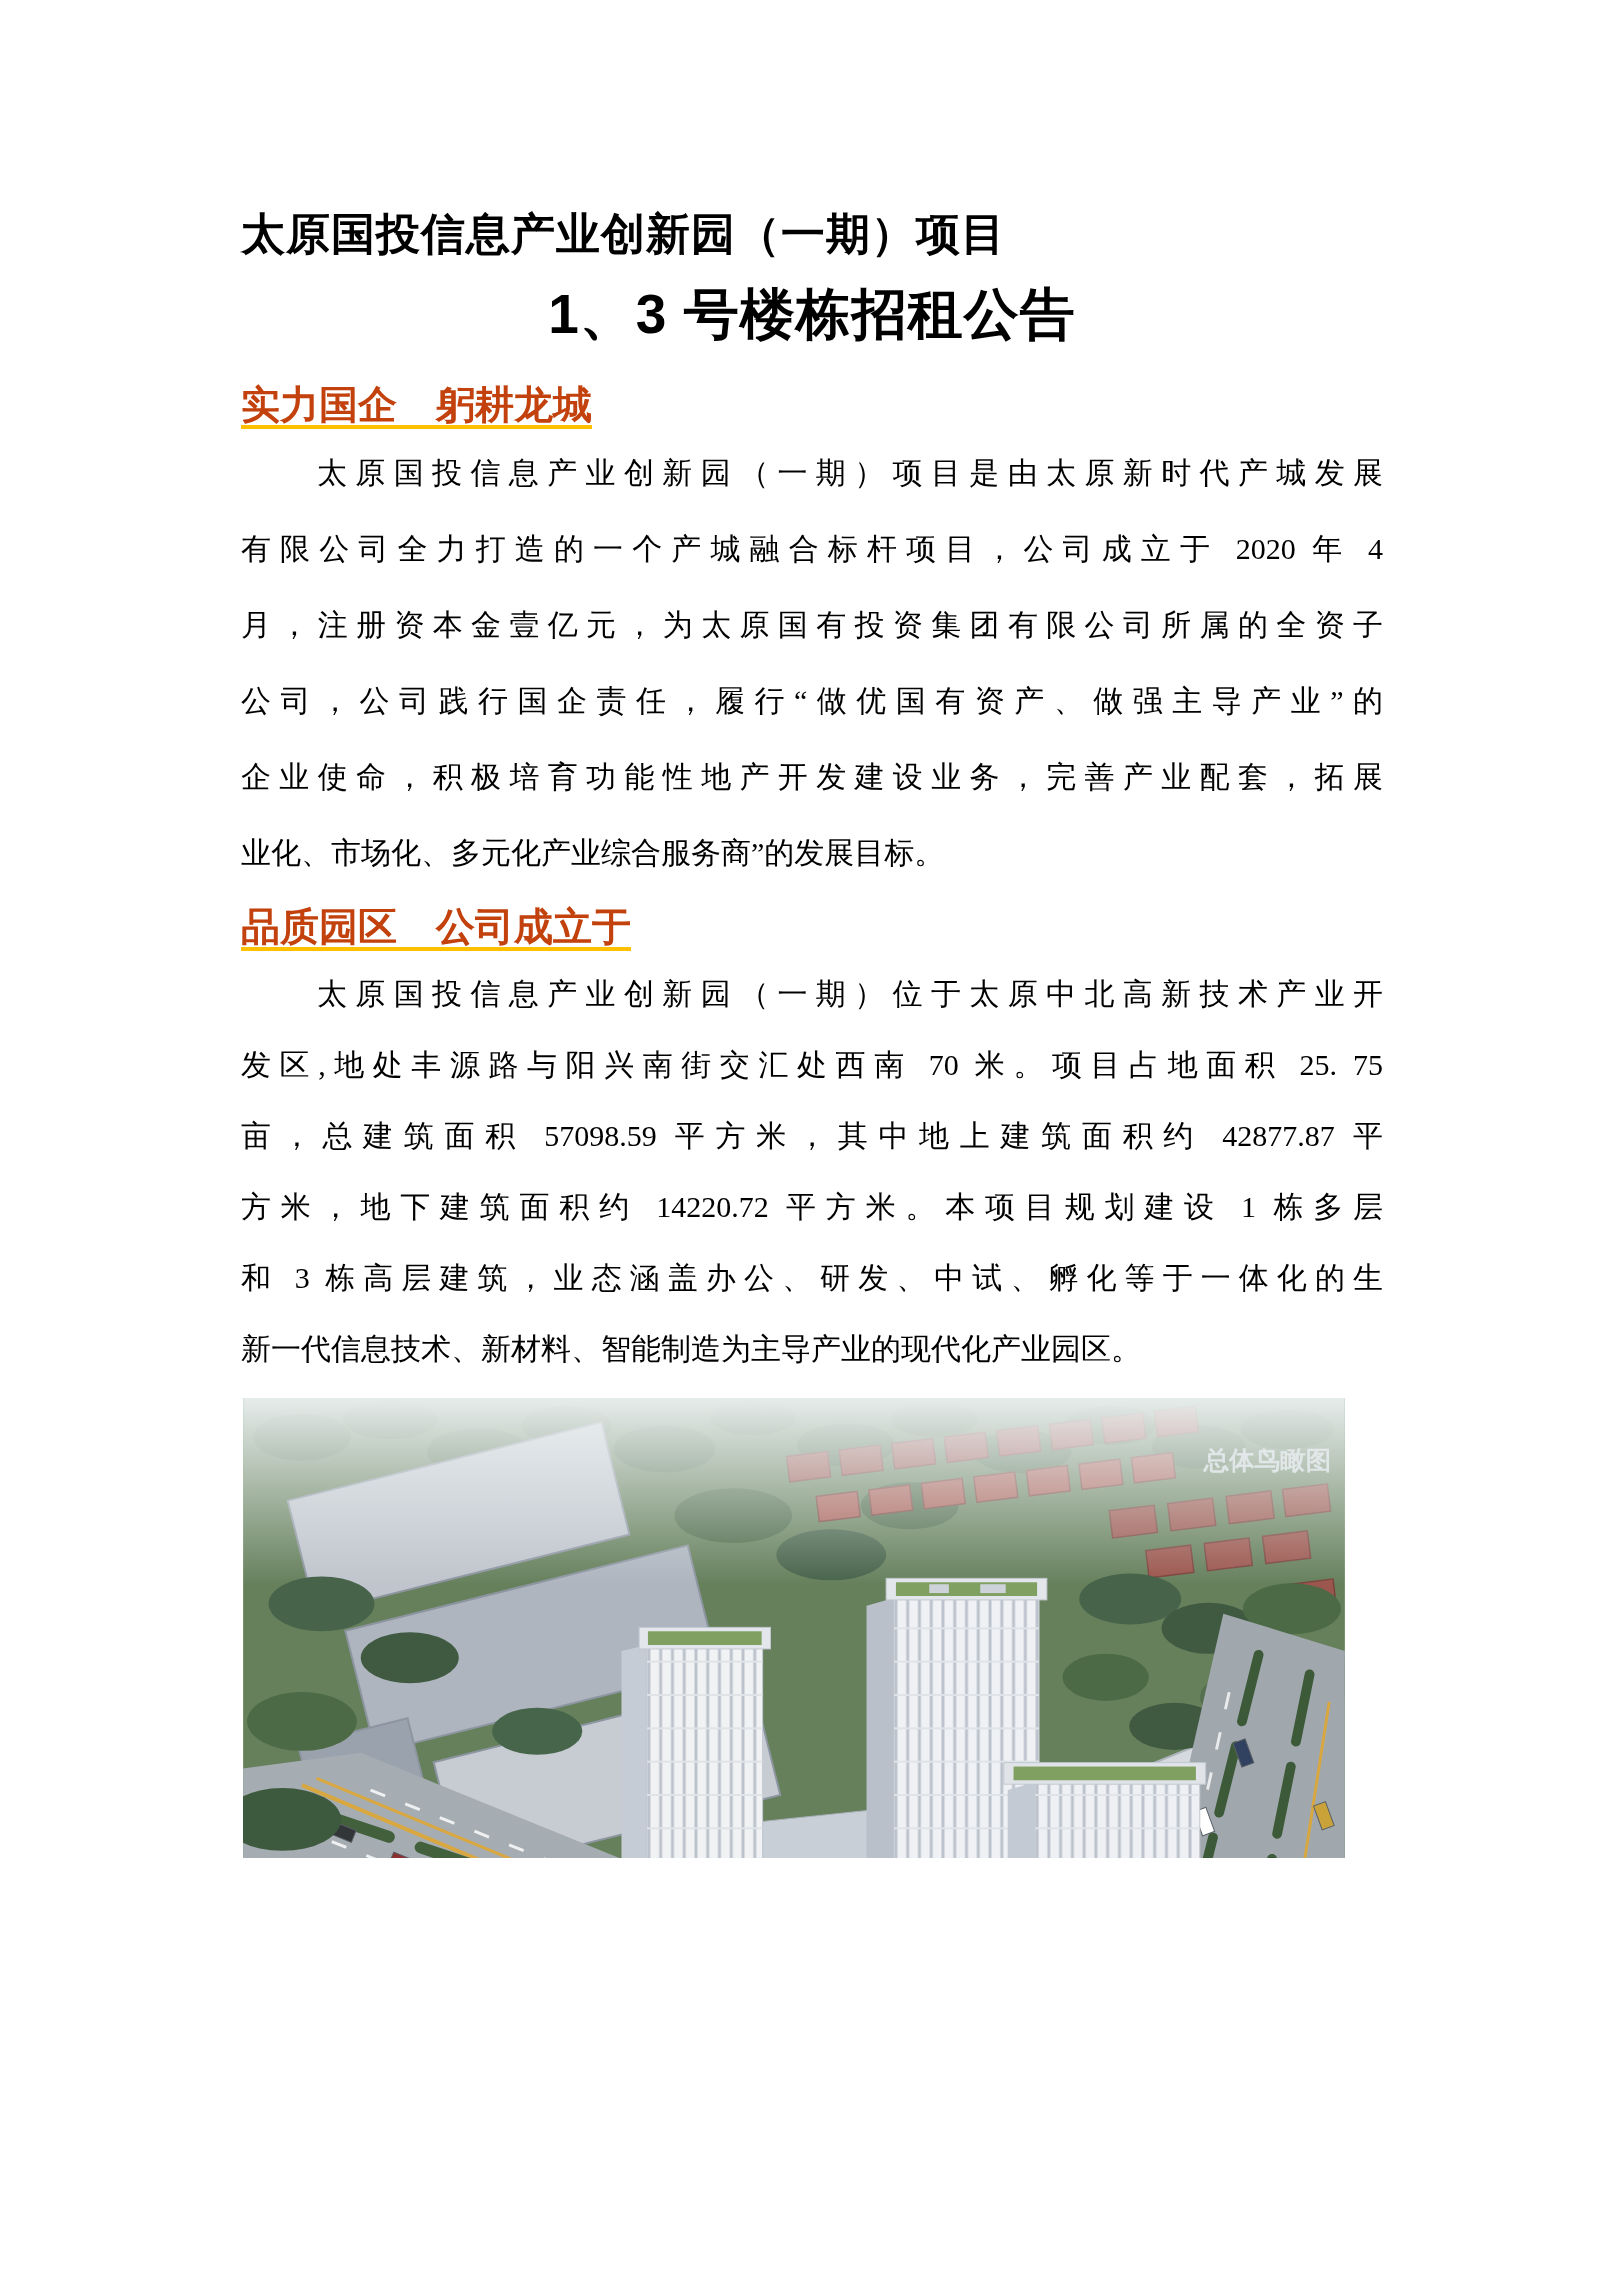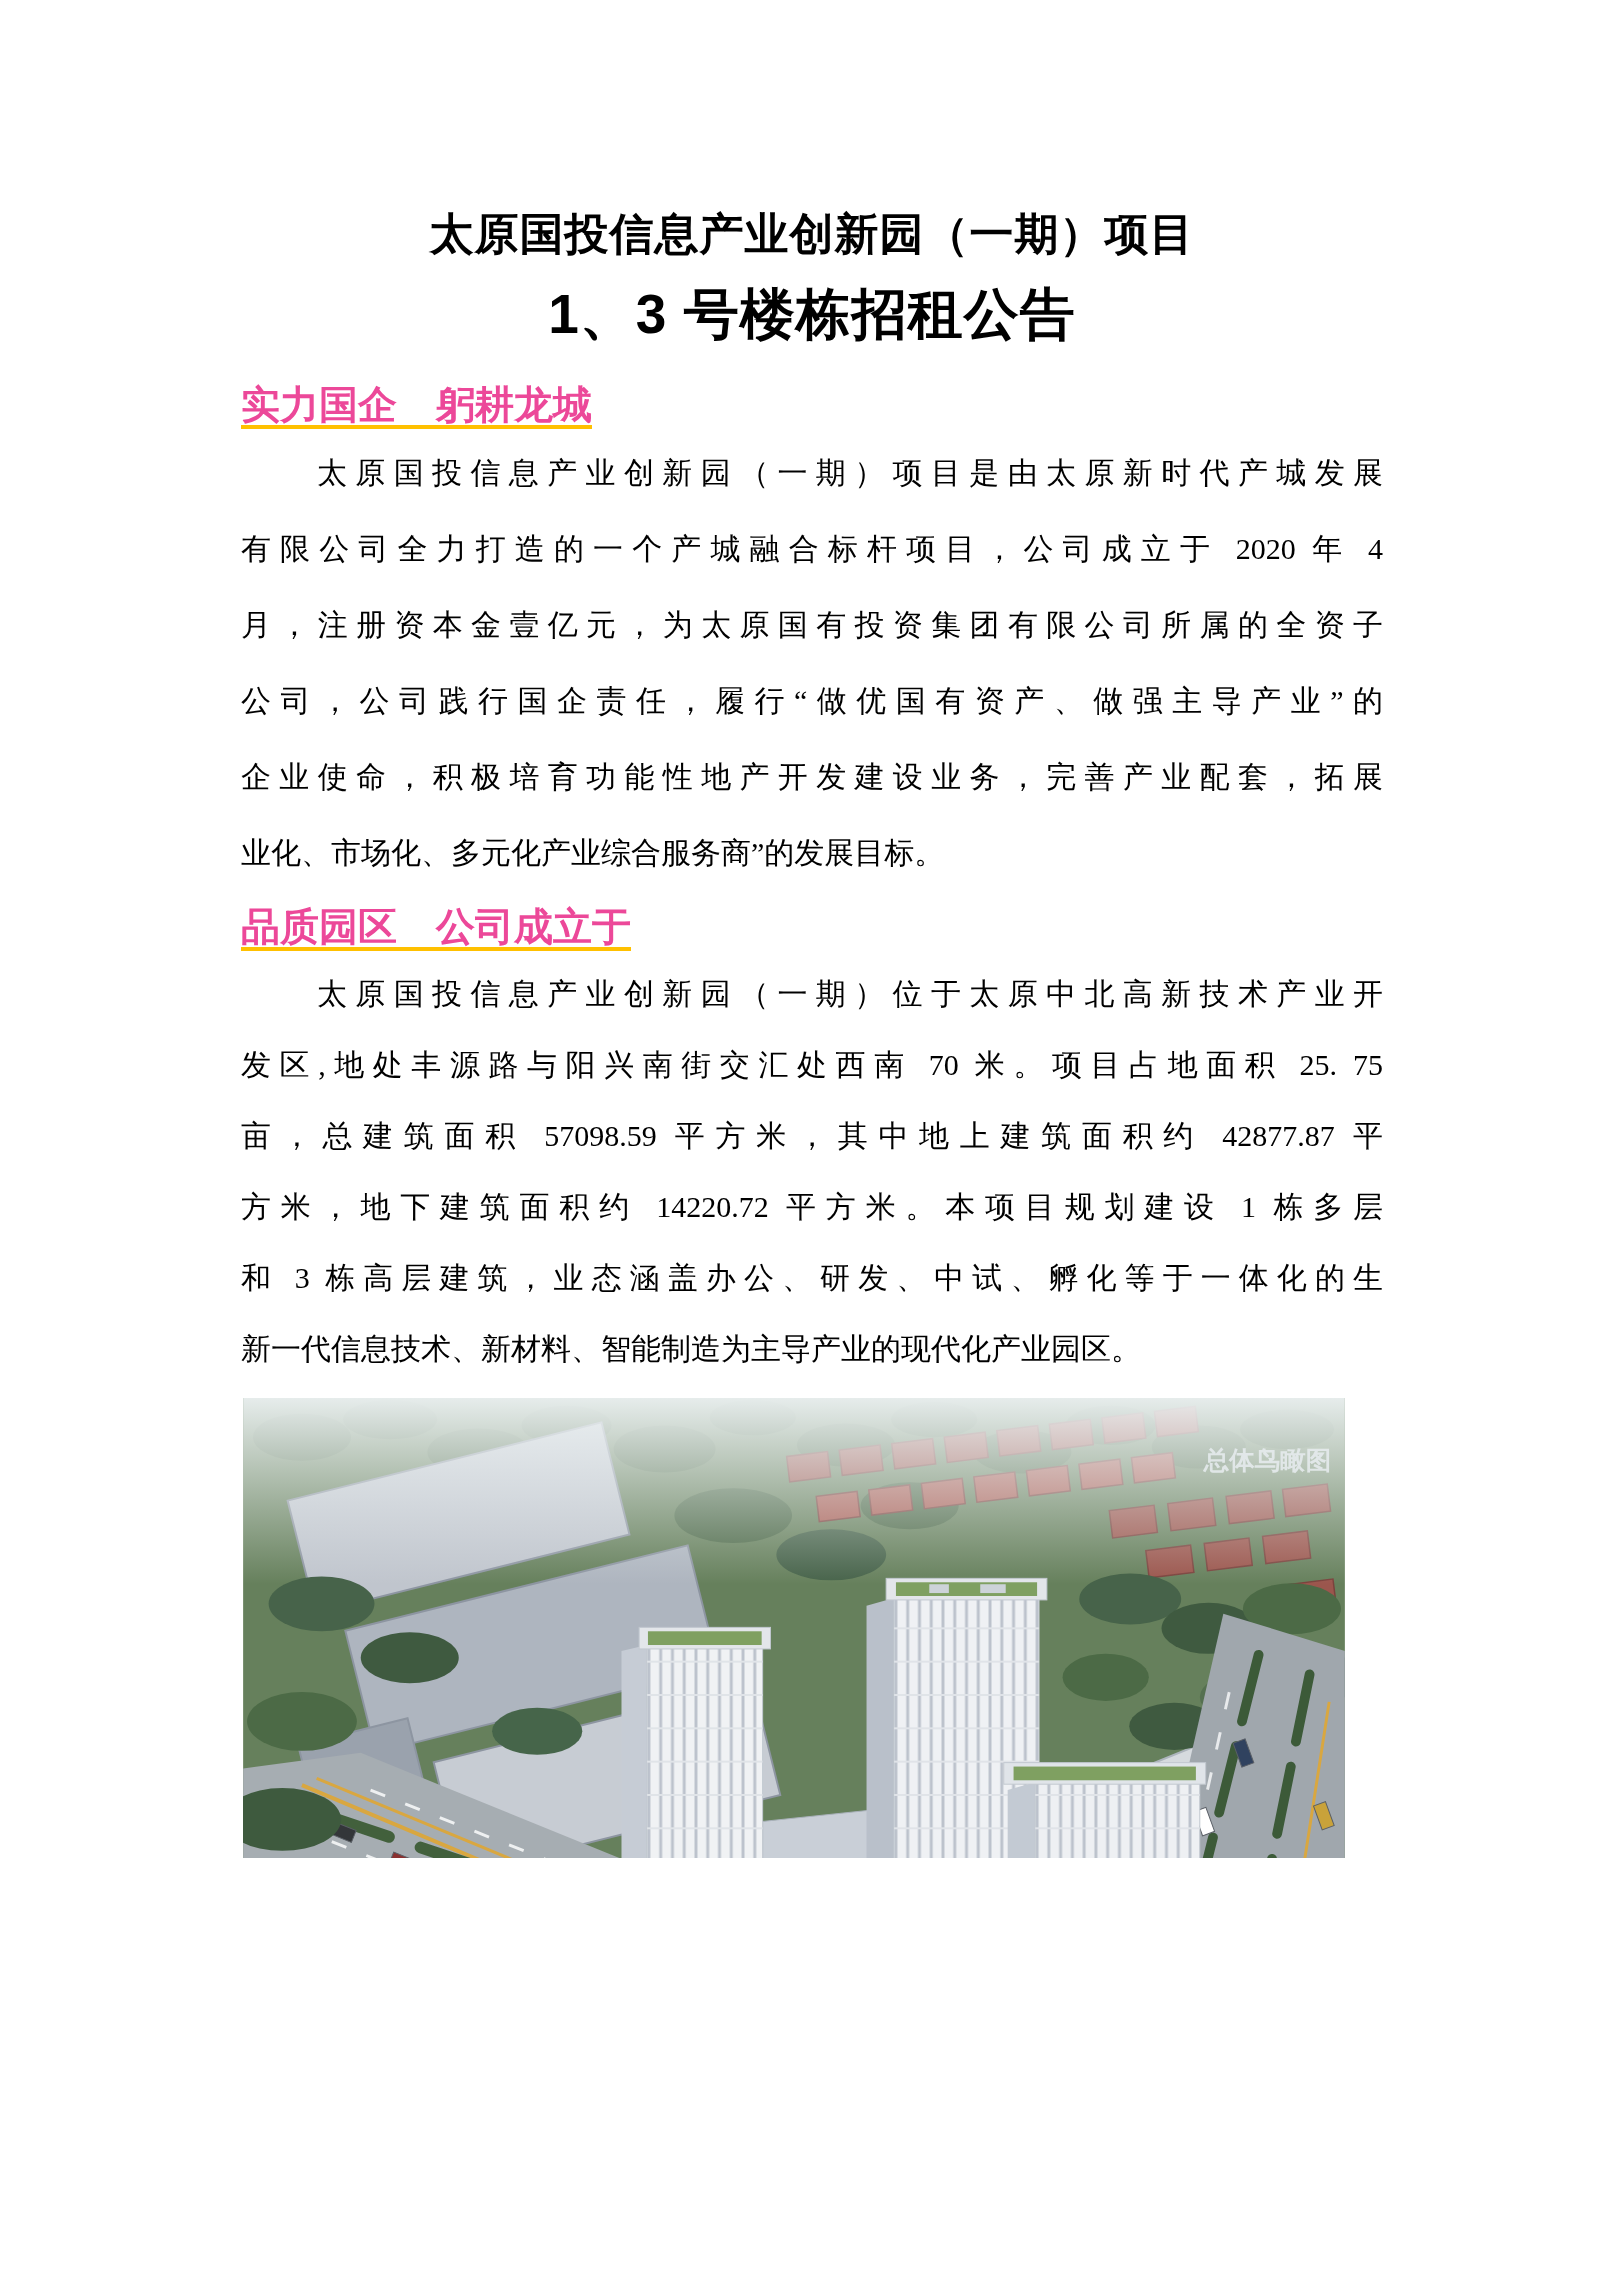--- a/index.html
+++ b/index.html
@@ -13,39 +13,38 @@
     padding: 0 238px 0 241px;
     font-family: "Liberation Serif", "DejaVu Serif", serif;
     color: #000000;
   }
   .title {
     margin: 206px 0 0 0;
     font-family: "Liberation Sans", "DejaVu Sans", sans-serif;
     font-weight: 700;
     font-size: 44px;
     line-height: 55px;
-    text-align: center;
     letter-spacing: 1px;
   }
   .subtitle {
     margin: 25.5px 0 0 0;
     font-family: "Liberation Sans", "DejaVu Sans", sans-serif;
     font-weight: 700;
     font-size: 55px;
     line-height: 55px;
     text-align: center;
     letter-spacing: 1px;
   }
   .sec {
     margin: 39px 0 0 0;
     font-family: "Liberation Sans", "DejaVu Sans", sans-serif;
     font-weight: 700;
     font-size: 39px;
     line-height: 47px;
-    color: #ec4899;
+    color: #c2410c;
     text-decoration: underline;
     text-decoration-color: #FFC000;
     text-decoration-thickness: 3.9px;
     text-underline-offset: 6.9px;
   }
   .sec.second { margin-top: 11.8px; }
   .para { margin: 7.8px 0 0 0; }
   .ln {
     font-size: 30px;
     text-align: justify;

